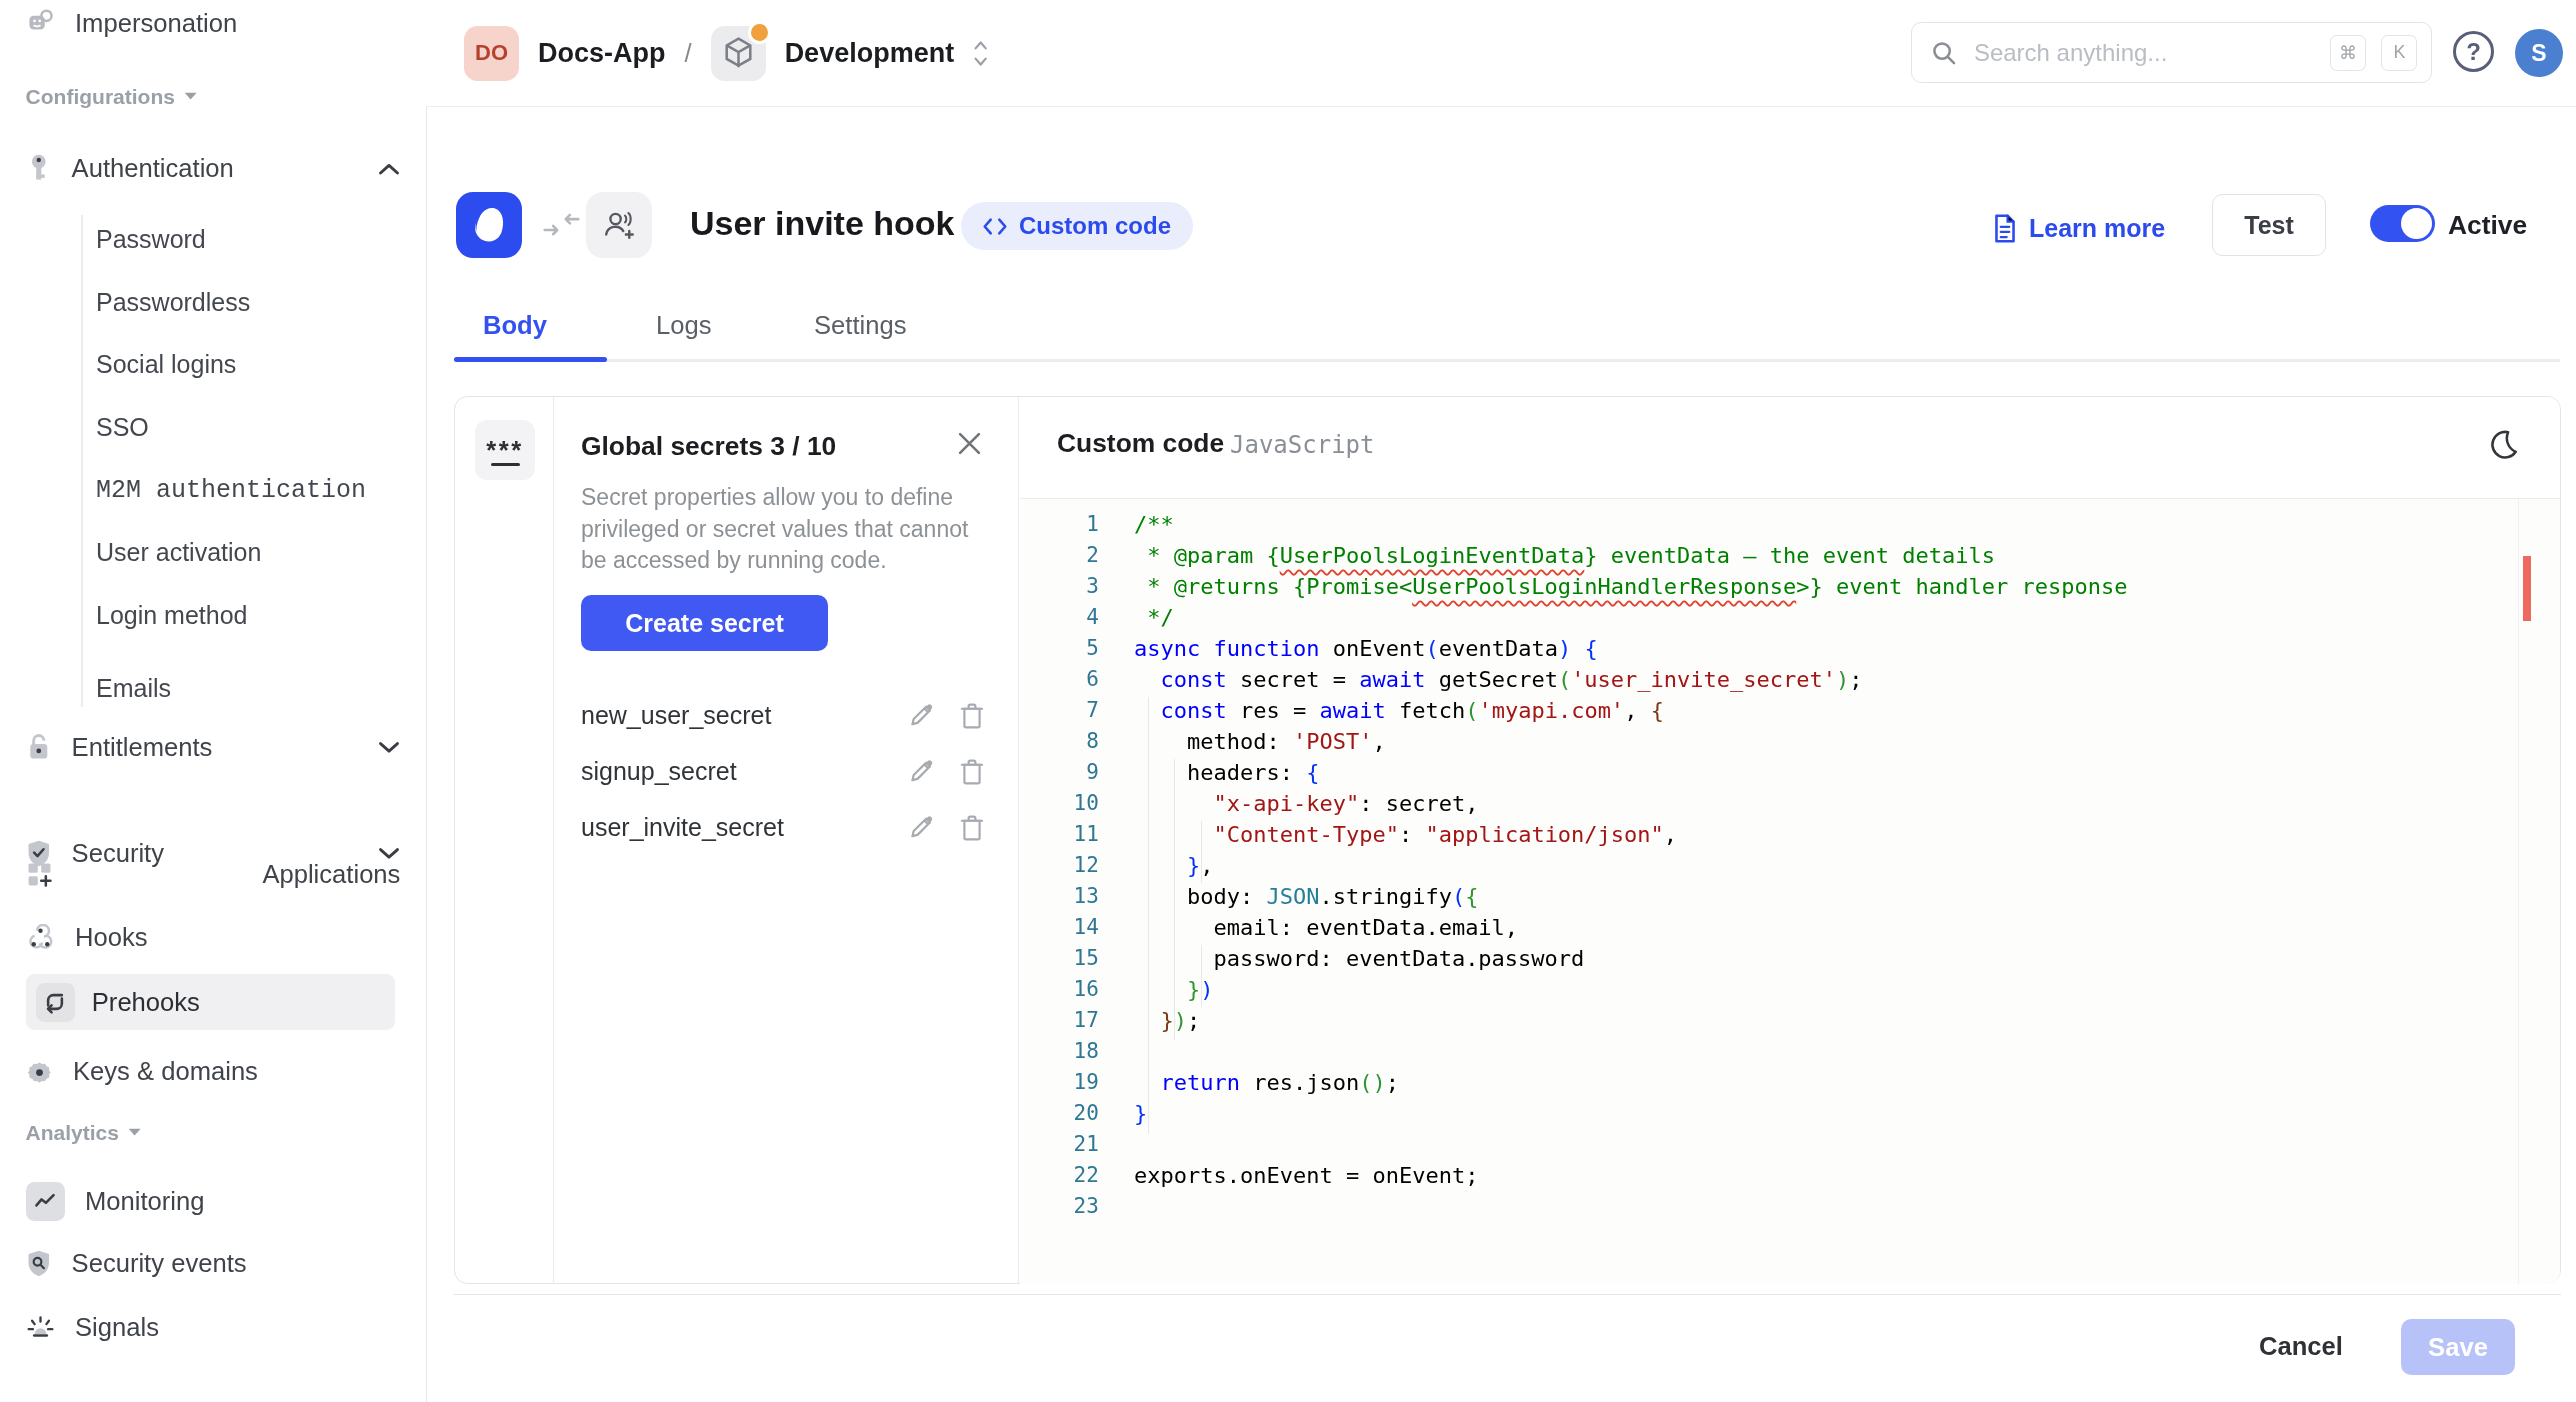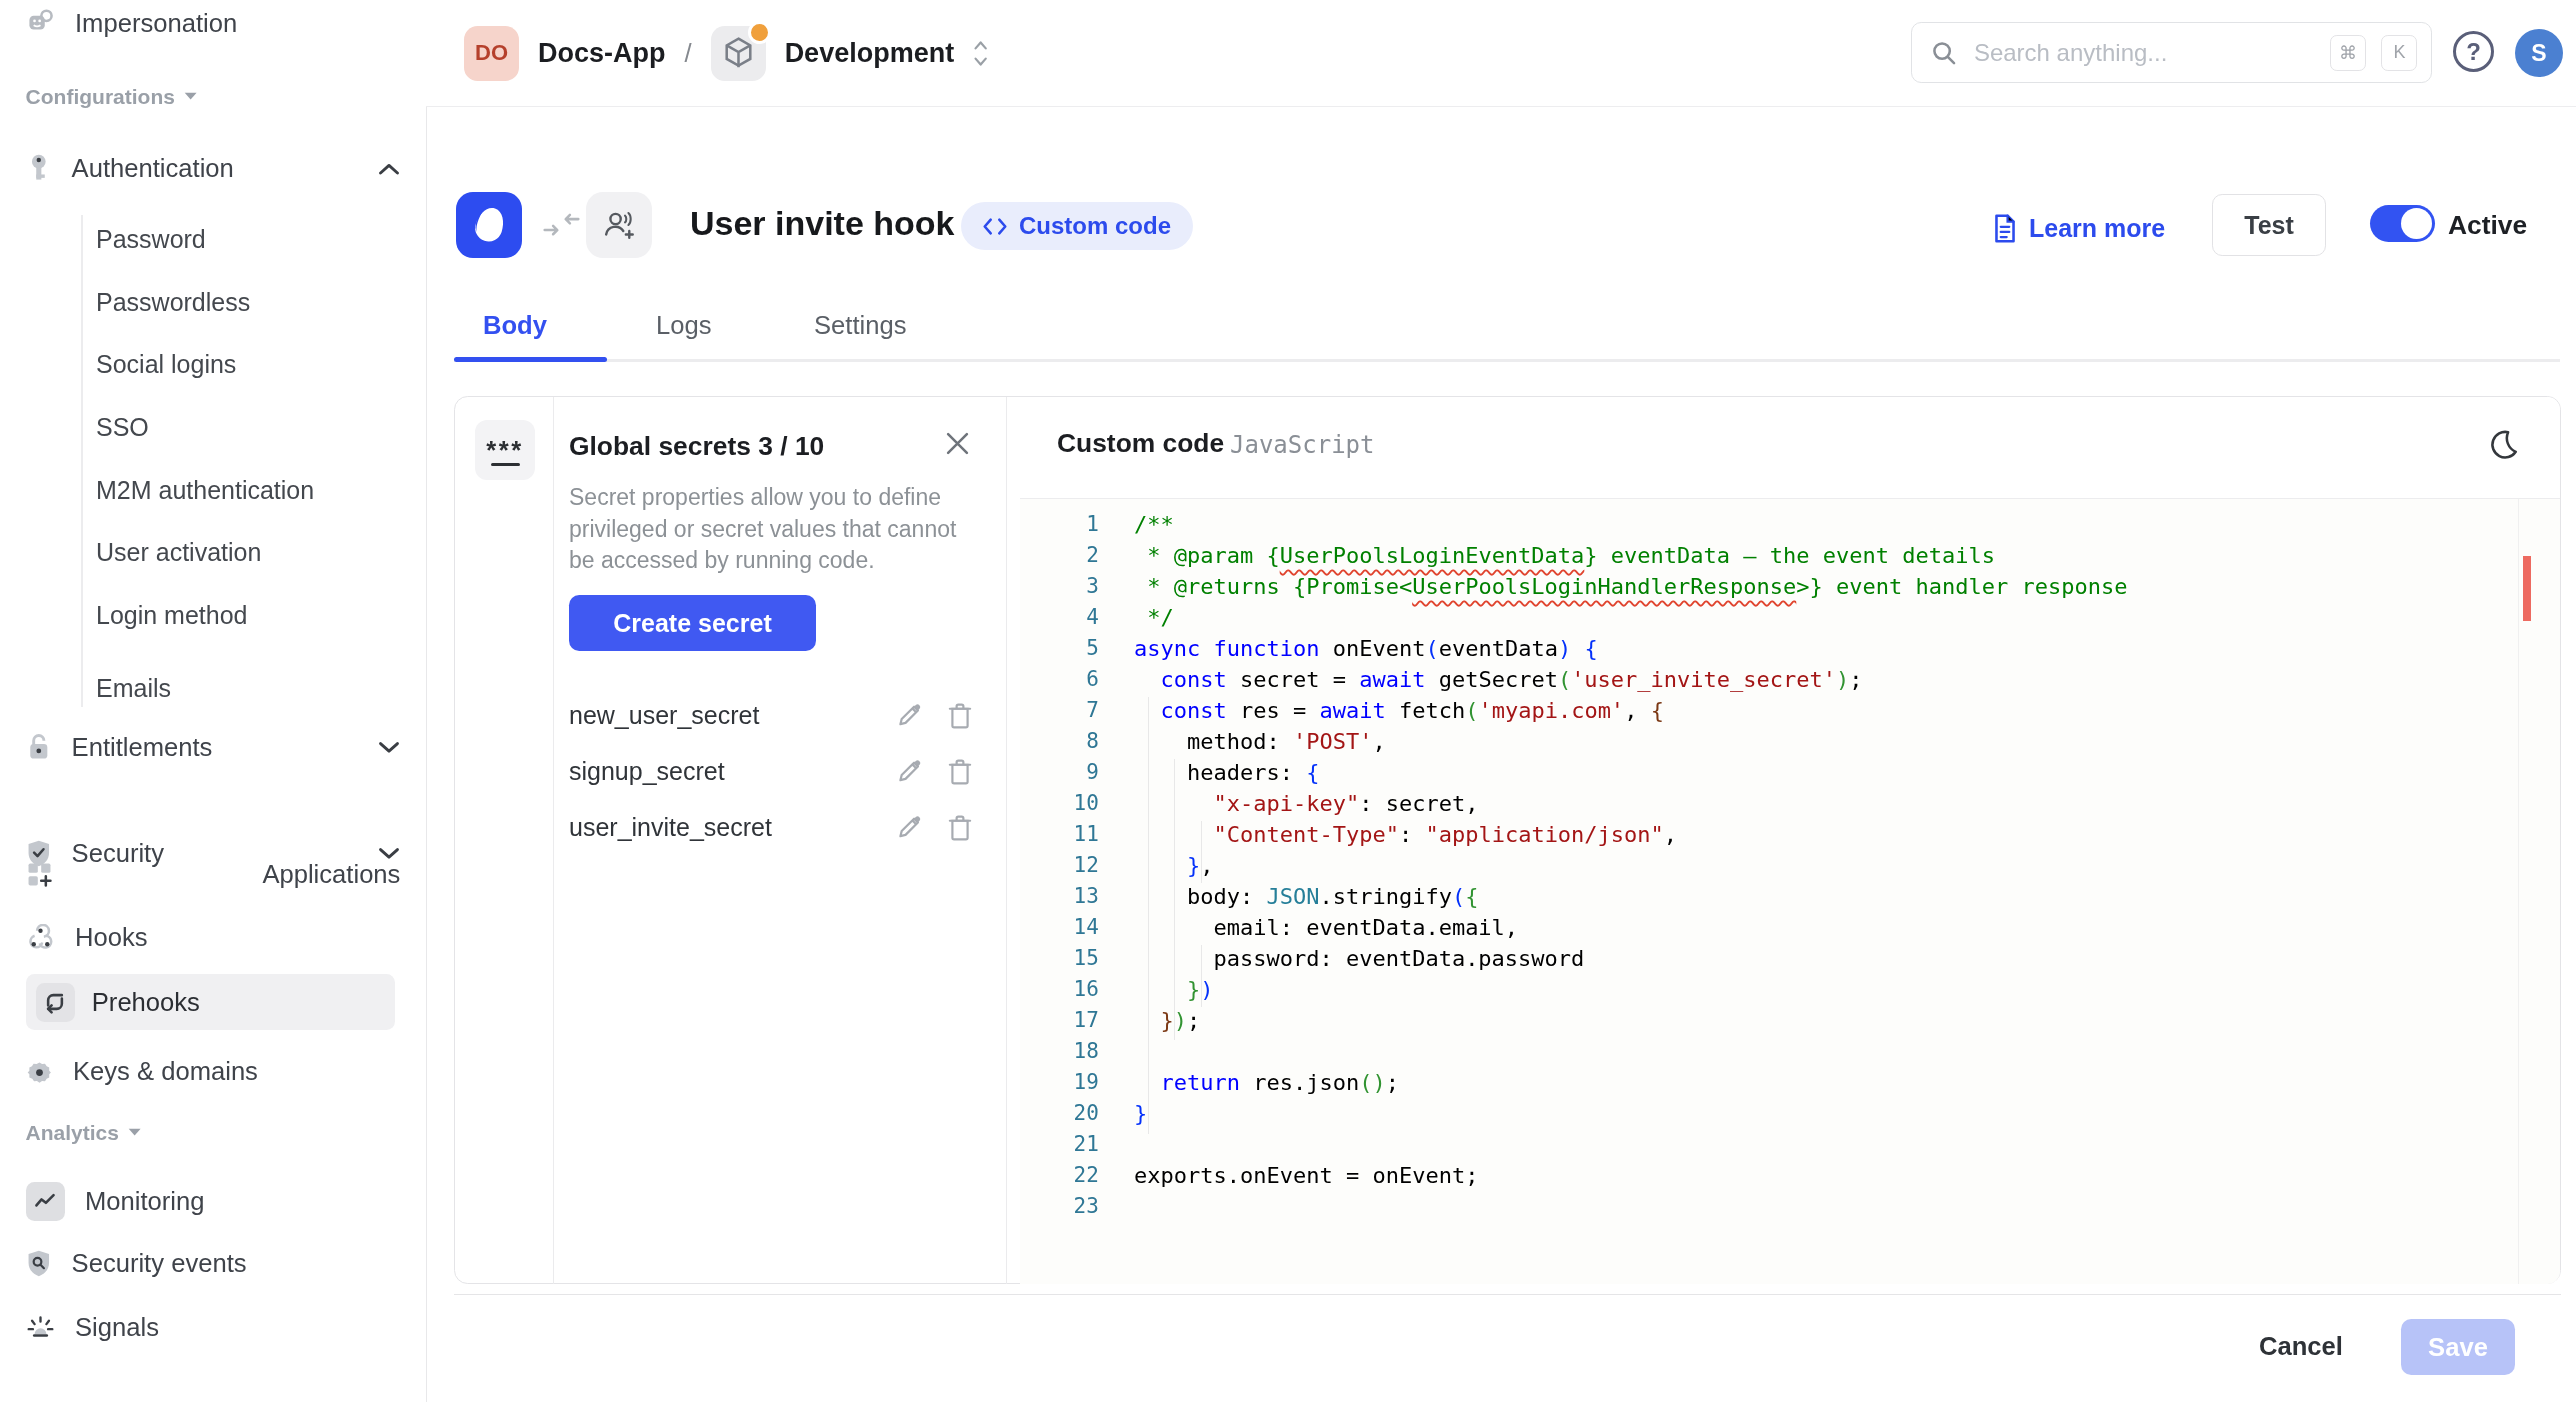--- a/index.html
+++ b/index.html
@@ -50,21 +50,21 @@
   #tab-logs{left:656px;color:#5a5f66;}
   #tab-settings{left:814px;color:#5a5f66;}
   #tabs-divider{left:454px;top:359px;width:2106px;height:2.6px;background:#ececee;}
   #tab-underline{left:454px;top:357px;width:153px;height:5.1px;background:#3350f0;border-radius:2.6px;}
   
   #panel{left:454px;top:396px;width:2107px;height:888px;border:0.9px solid #e4e4e7;border-radius:13.6px;box-sizing:border-box;background:#fff;}
   #iconcol{left:454px;top:397px;width:99px;height:887px;border-right:0.9px solid #ebebed;}
   #secret-key-icon{position:absolute;left:21px;top:23px;width:60px;height:60px;border-radius:12px;background:#f3f3f5;display:flex;flex-direction:column;align-items:center;justify-content:center;}
   #secret-key-icon .stars{font-size:25.6px;font-weight:700;color:#2c2f33;letter-spacing:2.6px;line-height:17px;margin-top:8.5px;}
   #secret-key-icon .bar{width:29px;height:3.4px;background:#2c2f33;border-radius:1.7px;margin-top:3.4px;}
-  #secretscol{left:540px;top:397px;width:466px;height:887px;border-right:0.9px solid #ebebed;}
+  #secretscol{left:552px;top:397px;width:466px;height:887px;border-right:0.9px solid #ebebed;}
   #secrets-title{position:absolute;left:29px;top:34px;font-size:26.4px;font-weight:700;color:#1c1e22;}
   #secrets-close{position:absolute;right:34px;top:32px;width:29px;height:29px;cursor:pointer;}
   #secrets-desc{position:absolute;left:29px;top:85px;width:409px;font-size:23px;line-height:31.5px;color:#8c9196;}
   #create-secret{position:absolute;left:29px;top:198px;width:247px;height:56px;border-radius:10.2px;background:#4059f2;color:#fff;font-size:25px;font-weight:600;display:flex;align-items:center;justify-content:center;cursor:pointer;}
   #secret-rows{position:absolute;left:29px;top:290px;right:34px;}
   .secret-row{height:56px;display:flex;align-items:center;font-size:25px;color:#303439;}
   .secret-row .acts{margin-left:auto;display:flex;gap:25.6px;}
   .secret-row .acts span{cursor:pointer;display:flex;}
   
   #codecol-head{left:1020px;top:397px;width:1540px;height:101px;background:#fff;border-top-right-radius:12.8px;}
@@ -138,21 +138,21 @@
     </div>
   <div class="subitem" style="top:282px;">
       <span>Passwordless</span>
     </div>
   <div class="subitem" style="top:344px;">
       <span>Social logins</span>
     </div>
   <div class="subitem" style="top:407px;">
       <span>SSO</span>
     </div>
-  <div class="subitem" style="top:470px;">
+  <div class="subitem" style="top:470px;font-family:Liberation Mono, monospace;">
       <span>M2M authentication</span>
     </div>
   <div class="subitem" style="top:532px;">
       <span>User activation</span>
     </div>
   <div class="subitem" style="top:595px;">
       <span>Login method</span>
     </div>
   <div class="subitem" style="top:658px;margin-top:10px;">
       <span>Emails</span>

